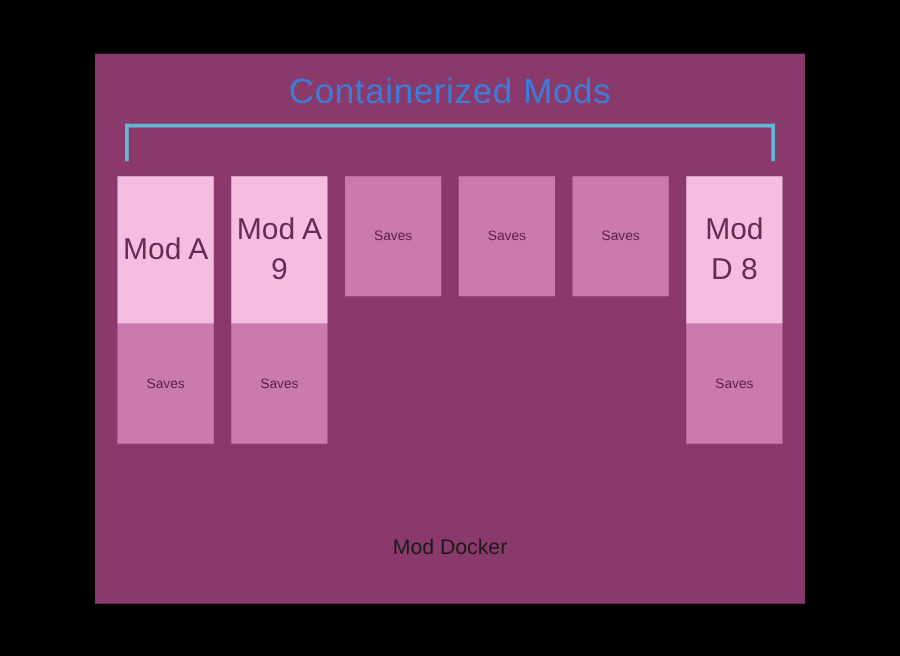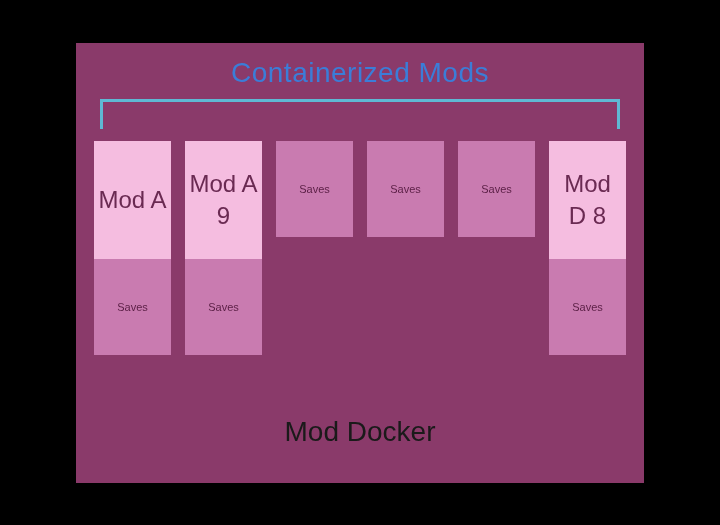--- a/index.html
+++ b/index.html
@@ -77,21 +77,21 @@
       font-size: 11px;
       font-weight: 400;
     }
     .footer-label {
       position: absolute;
       bottom: 35px;
       left: 0;
       right: 0;
       text-align: center;
       color: #1a1a1a;
-      font-size: 28px;
+      font-size: 17px;
       font-weight: 400;
       margin-top: 41px;
     }
   </style>
 </head>
 <body>
 
 <div class="container">
   <div class="title">Containerized Mods</div>
   <div class="bracket"></div>

